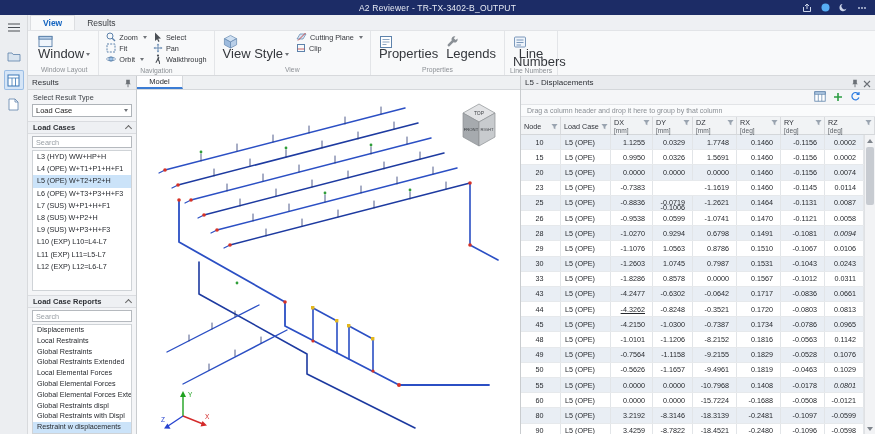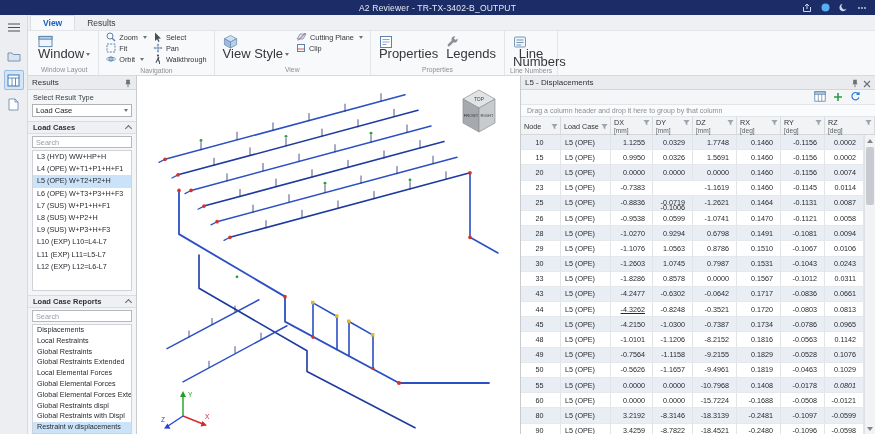--- a/index.html
+++ b/index.html
@@ -385,20 +385,23 @@
               <div class="report-item">Local Elemental Forces</div>
               <div class="report-item">Global Elemental Forces</div>
               <div class="report-item">Global Elemental Forces Extended</div>
               <div class="report-item">Global Restraints displ</div>
               <div class="report-item">Global Restraints with Displ</div>
               <div class="report-item selected">Restraint w displacements</div>
             </div>
         </div>
 
         <div class="model-area">
+          <div class="doc-tabs">
+            <div class="doc-tab">Model</div>
+          </div>
           <div class="canvas">
             <svg class="model-svg" viewBox="0 0 383 344" preserveAspectRatio="none">
               <g fill="none" stroke-linecap="round" stroke-linejoin="round">
                 <path d="M28 80l240-62" stroke="#2b4fc4" stroke-width="1.5"></path>
                 <path d="M41 95l240-62" stroke="#1d3aa0" stroke-width="1.5"></path>
                 <path d="M54 110l240-62" stroke="#2b4fc4" stroke-width="1.5"></path>
                 <path d="M67 125l240-62" stroke="#1d3aa0" stroke-width="1.5"></path>
                 <path d="M80 140l240-62" stroke="#2b4fc4" stroke-width="1.5"></path>
                 <path d="M93 155l240-62" stroke="#1d3aa0" stroke-width="1.5"></path>
                 <path d="M28 80l-6 3m19 12l-6 3m19 12l-6 3m19 12l-6 3m19 12l-6 3m19 12l-6 3" stroke="#2b4fc4" stroke-width="1.2"></path>
@@ -629,21 +632,21 @@
                   <div class="g-cell" style="width: 39px;">0.0058</div>
                 </div>
                 <div class="g-row alt">
                   <div class="g-cell c-node" style="width: 40px;">28</div>
                   <div class="g-cell c-case" style="width: 50px;">L5 (OPE)</div>
                   <div class="g-cell" style="width: 42px;">-1.0270</div>
                   <div class="g-cell" style="width: 40px;">0.9294</div>
                   <div class="g-cell" style="width: 44px;">0.6798</div>
                   <div class="g-cell" style="width: 44px;">0.1491</div>
                   <div class="g-cell" style="width: 44px;">-0.1081</div>
-                  <div class="g-cell" style="width: 39px;">0.0094</div>
+                  <div class="g-cell" style="width: 39px; font-style: italic;">0.0094</div>
                 </div>
                 <div class="g-row">
                   <div class="g-cell c-node" style="width: 40px;">29</div>
                   <div class="g-cell c-case" style="width: 50px;">L5 (OPE)</div>
                   <div class="g-cell" style="width: 42px;">-1.1076</div>
                   <div class="g-cell" style="width: 40px;">1.0563</div>
                   <div class="g-cell" style="width: 44px;">0.8786</div>
                   <div class="g-cell" style="width: 44px;">0.1510</div>
                   <div class="g-cell" style="width: 44px;">-0.1067</div>
                   <div class="g-cell" style="width: 39px;">0.0106</div>

